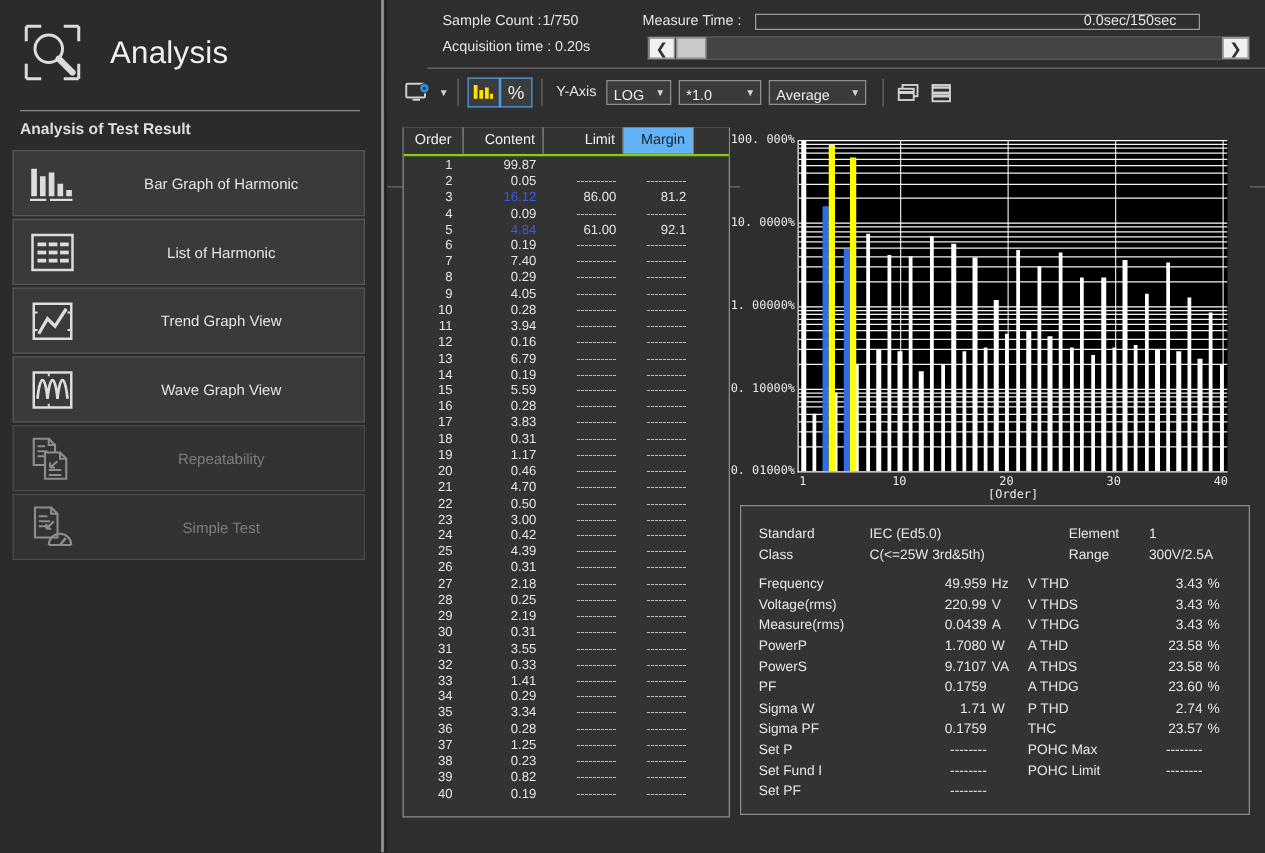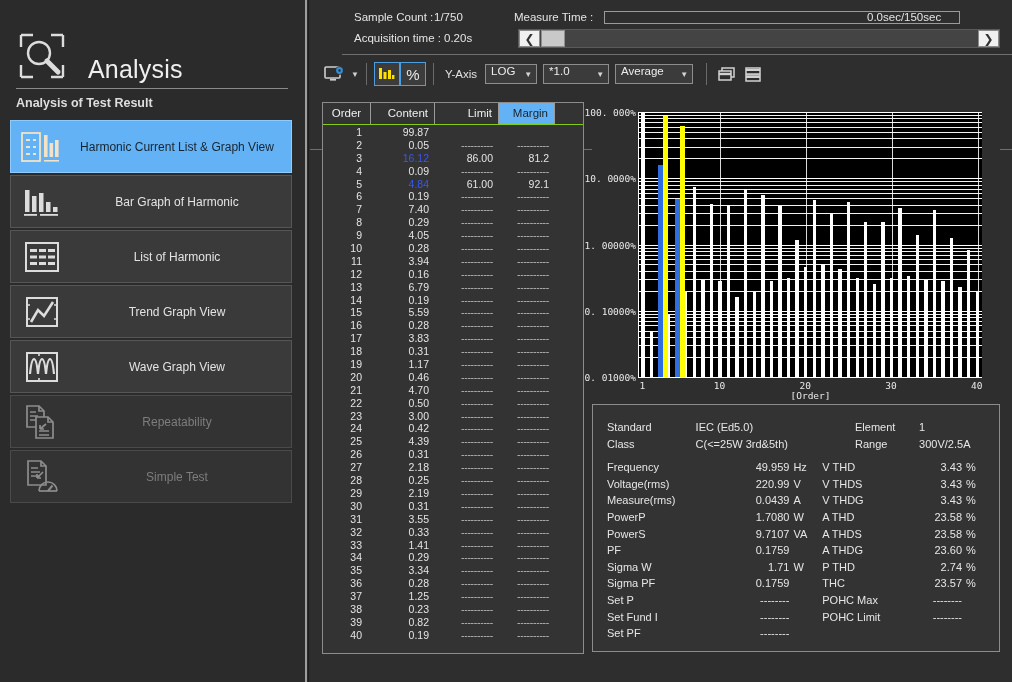--- a/index.html
+++ b/index.html
@@ -8,21 +8,21 @@
     width:1012px;height:682px;overflow:hidden;
     background:#2b2b2b;
     font-family:"Liberation Sans","DejaVu Sans",sans-serif;
     color:#e6e6e6;
     -webkit-font-smoothing:none;
   }
   .app{position:relative;width:1012px;height:682px;background:#2b2b2b;}
 
   
   .sidebar{position:absolute;left:0;top:0;width:304px;height:682px;background:#2b2b2b;}
-  .sidebar-header{height:84px;display:flex;align-items:flex-end;padding-left:14px;}
+  .sidebar-header{height:84px;display:flex;align-items:center;padding-left:14px;}
   .logo-box{width:56px;height:56px;display:flex;align-items:center;justify-content:center;}
   .app-title{font-size:25px;color:#efefef;margin-left:18px;letter-spacing:.2px;}
   .hdr-rule{position:absolute;left:16px;top:88px;width:272px;height:1px;background:#8a8a8a;}
   .section-title{position:absolute;left:16px;top:96px;font-size:12.5px;font-weight:bold;color:#dedede;}
 
   .nav{position:absolute;left:10px;top:120px;width:282px;}
   .nav-item{
     position:relative;box-sizing:border-box;
     height:53px;margin-bottom:2px;
     background:#3a3a3a;border:1px solid #565656;
@@ -63,34 +63,34 @@
   
   .toolbar{position:absolute;left:0;top:56px;width:702px;height:36px;background:#2e2e2e;}
   .tool-grp{position:absolute;display:flex;align-items:center;height:26px;top:5px;}
   .tbtn{width:26px;height:24px;display:flex;align-items:center;justify-content:center;}
   .tbtn.on{border:1px solid #4e9fe0;background:#3c3c3c;box-sizing:border-box;}
   .caret{font-size:8px;color:#cfcfcf;margin-left:3px;}
   .divider{width:1px;height:22px;background:#6a6a6a;margin:0 7px;}
   .lbl-yaxis{font-size:11.5px;color:#e2e2e2;margin:0 8px 0 4px;}
   .combo{
     position:relative;height:20px;background:#3b3b3b;border:1px solid #8d8d8d;box-sizing:border-box;
-    display:flex;align-items:flex-start;color:#ececec;font-size:11.5px;padding-left:5px;margin-right:6px;
+    display:flex;align-items:flex-end;color:#ececec;font-size:11.5px;padding-left:5px;margin-right:6px;
   }
   .combo .arw{position:absolute;right:4px;top:50%;transform:translateY(-50%);font-size:8px;color:#d4d4d4;}
   .combo.c1{width:52px;}
   .combo.c2{width:66px;}
   .combo.c3{width:78px;}
   .toolbar-rule{position:absolute;left:0;top:93px;width:702px;height:1px;background:#6f6f6f;}
 
   
   .tablewrap{
     position:absolute;left:12px;top:102px;width:262px;height:552px;
     background:#333333;border:1px solid #8c8c8c;box-sizing:border-box;
   }
-  .thead{display:flex;height:22px;border-bottom:6px solid #84cc16;box-sizing:border-box;}
+  .thead{display:flex;height:22px;border-bottom:2px solid #84cc16;box-sizing:border-box;align-items:flex-end;}
   .th{
     box-sizing:border-box;height:21px;line-height:21px;
     border-right:1px solid #9a9a9a;color:#eeeeee;font-size:11.5px;
     padding-right:6px;text-align:right;background:#333333;
   }
   .th.c-order{width:48px;text-align:center;padding-right:0;}
   .th.c-content{width:64px;}
   .th.c-limit{width:64px;}
   .th.c-margin{width:56px;background:#63b2f5;color:#17242f;}
   .th.c-pad{width:28px;border-right:none;}
@@ -157,37 +157,20 @@
         </svg>
       </div>
       <div class="app-title">Analysis</div>
     </div>
     <div class="hdr-rule"></div>
     <div class="section-title">Analysis of Test Result</div>
 
     <div class="nav">
 
 
-      <div class="nav-item active">
-        <span class="ico">
-          <svg width="48" height="40" viewBox="0 0 48 40">
-            <g stroke="#f2e2c8" fill="none" stroke-width="1.8">
-              <rect x="4" y="6" width="18" height="28"></rect>
-              <path d="M8 13h4 M15 13h3 M8 20h4 M15 20h3 M8 27h4 M15 27h3"></path>
-            </g>
-            <g fill="#f2e2c8">
-              <rect x="26" y="8" width="3.6" height="22"></rect>
-              <rect x="31.5" y="16" width="3.6" height="14"></rect>
-              <rect x="37" y="13" width="3.6" height="17"></rect>
-              <rect x="26" y="33" width="15" height="1.6"></rect>
-            </g>
-          </svg>
-        </span>
-        <span class="lbl">Harmonic Current List &amp; Graph View</span>
-      </div>
 
       <div class="nav-item">
         <span class="ico">
           <svg width="48" height="40" viewBox="0 0 48 40">
             <g fill="#dcdcdc">
               <rect x="7" y="8" width="4.5" height="22"></rect>
               <rect x="14" y="14" width="4.5" height="16"></rect>
               <rect x="21" y="11" width="4.5" height="19"></rect>
               <rect x="28" y="20" width="4.5" height="10"></rect>
               <rect x="35" y="25" width="4.5" height="5"></rect>

